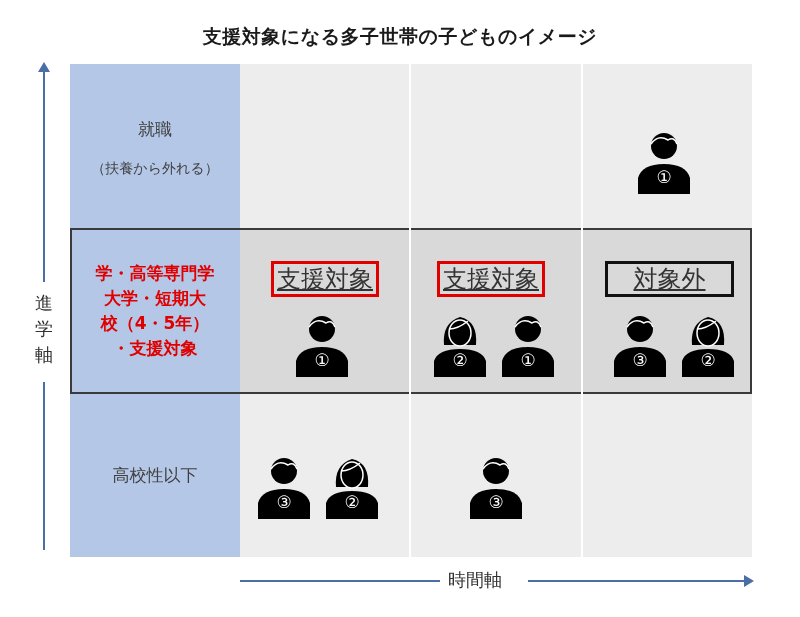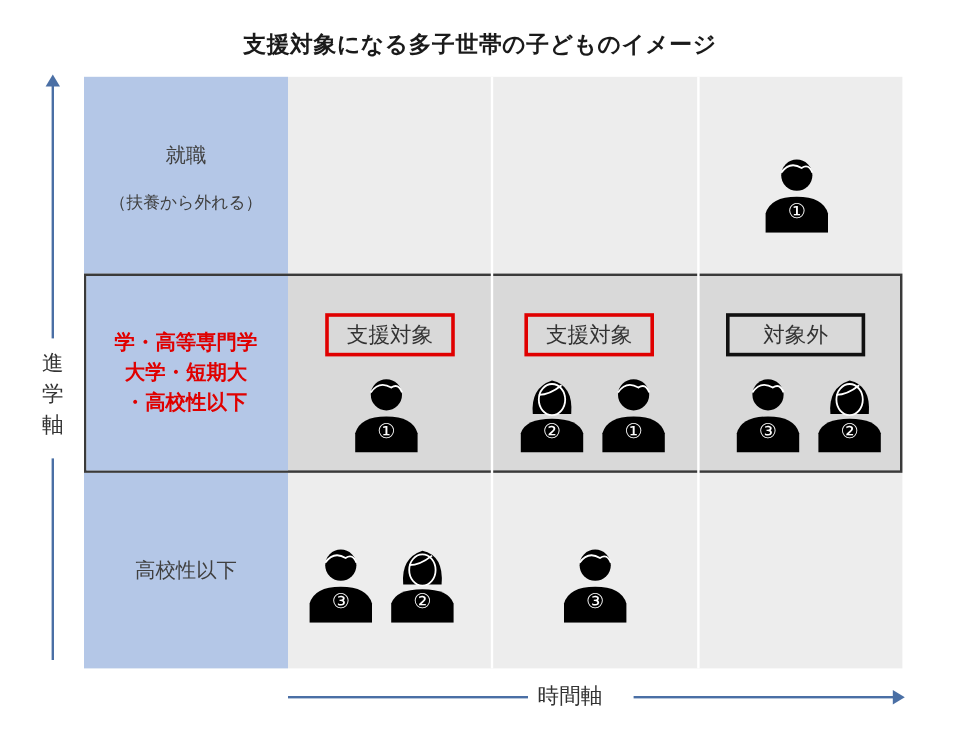--- a/index.html
+++ b/index.html
@@ -24,21 +24,21 @@
     .row-label {
       position: absolute; display: flex; flex-direction: column;
       align-items: center; justify-content: center; text-align: center;
       font-size: 17px; color: #404040;
     }
     .row-label .sub { font-size: 14px; margin-top: 19px; }
     .row-label.red { color: #e00000; font-weight: bold; font-size: 17px; line-height: 25px; }
 
     .tag {
       position: absolute; height: 36px; display: flex; align-items: center; justify-content: center;
-      font-size: 18px; color: #333; background: transparent;
+      font-size: 24px; color: #333; background: transparent; text-decoration: underline;
     }
     .tag.red { border: 3px solid #e00000; }
     .tag.black { border: 3px solid #111111; }
 
     .person { position: absolute; width: 60px; height: 64px; }
     .person svg { width: 60px; height: 64px; display: block; }
     .person .num {
       position: absolute; left: 0; top: 36px; width: 60px; text-align: center;
       color: #ffffff; font-size: 17px; line-height: 22px;
     }
@@ -87,29 +87,30 @@
 <div class="vline" style="left:409px;top:64px;height:493px;"></div>
 <div class="vline" style="left:581px;top:64px;height:493px;"></div>
 
 <div class="row-label" style="left:70px;top:64px;width:170px;height:168px;">
   <div>就職</div>
   <div class="sub">（扶養から外れる）</div>
 </div>
 <div class="row-label red" style="left:70px;top:228px;width:170px;height:166px;">
   <div>学・高等専門学</div>
   <div>大学・短期大</div>
-  <div>・高校性以下</div>
+  <div>校（4・5年）</div>
+  <div>・支援対象</div>
 </div>
 <div class="row-label" style="left:70px;top:394px;width:170px;height:163px;">
   <div>高校性以下</div>
 </div>
 
 <div class="tag red" style="left:271px;top:261px;width:108px;">支援対象</div>
 <div class="tag red" style="left:437px;top:261px;width:108px;">支援対象</div>
-<div class="tag black" style="left:605px;top:261px;width:116px;">対象外</div>
+<div class="tag black" style="left:605px;top:261px;width:129px;">対象外</div>
 
 <div class="person" style="left:634px;top:130px;">
   <svg viewBox="0 0 60 64">
       <circle cx="30" cy="16" r="13" fill="#000"></circle>
       <path d="M17 14 Q24 4 34 10 Q40 6 43 14" stroke="#fff" stroke-width="1.5" fill="none"></path>
       <path d="M4 64 L4 48 Q8 34 30 34 Q52 34 56 48 L56 64 Z" fill="#000"></path>
     </svg>
   <div class="num">①</div>
 </div>
 

